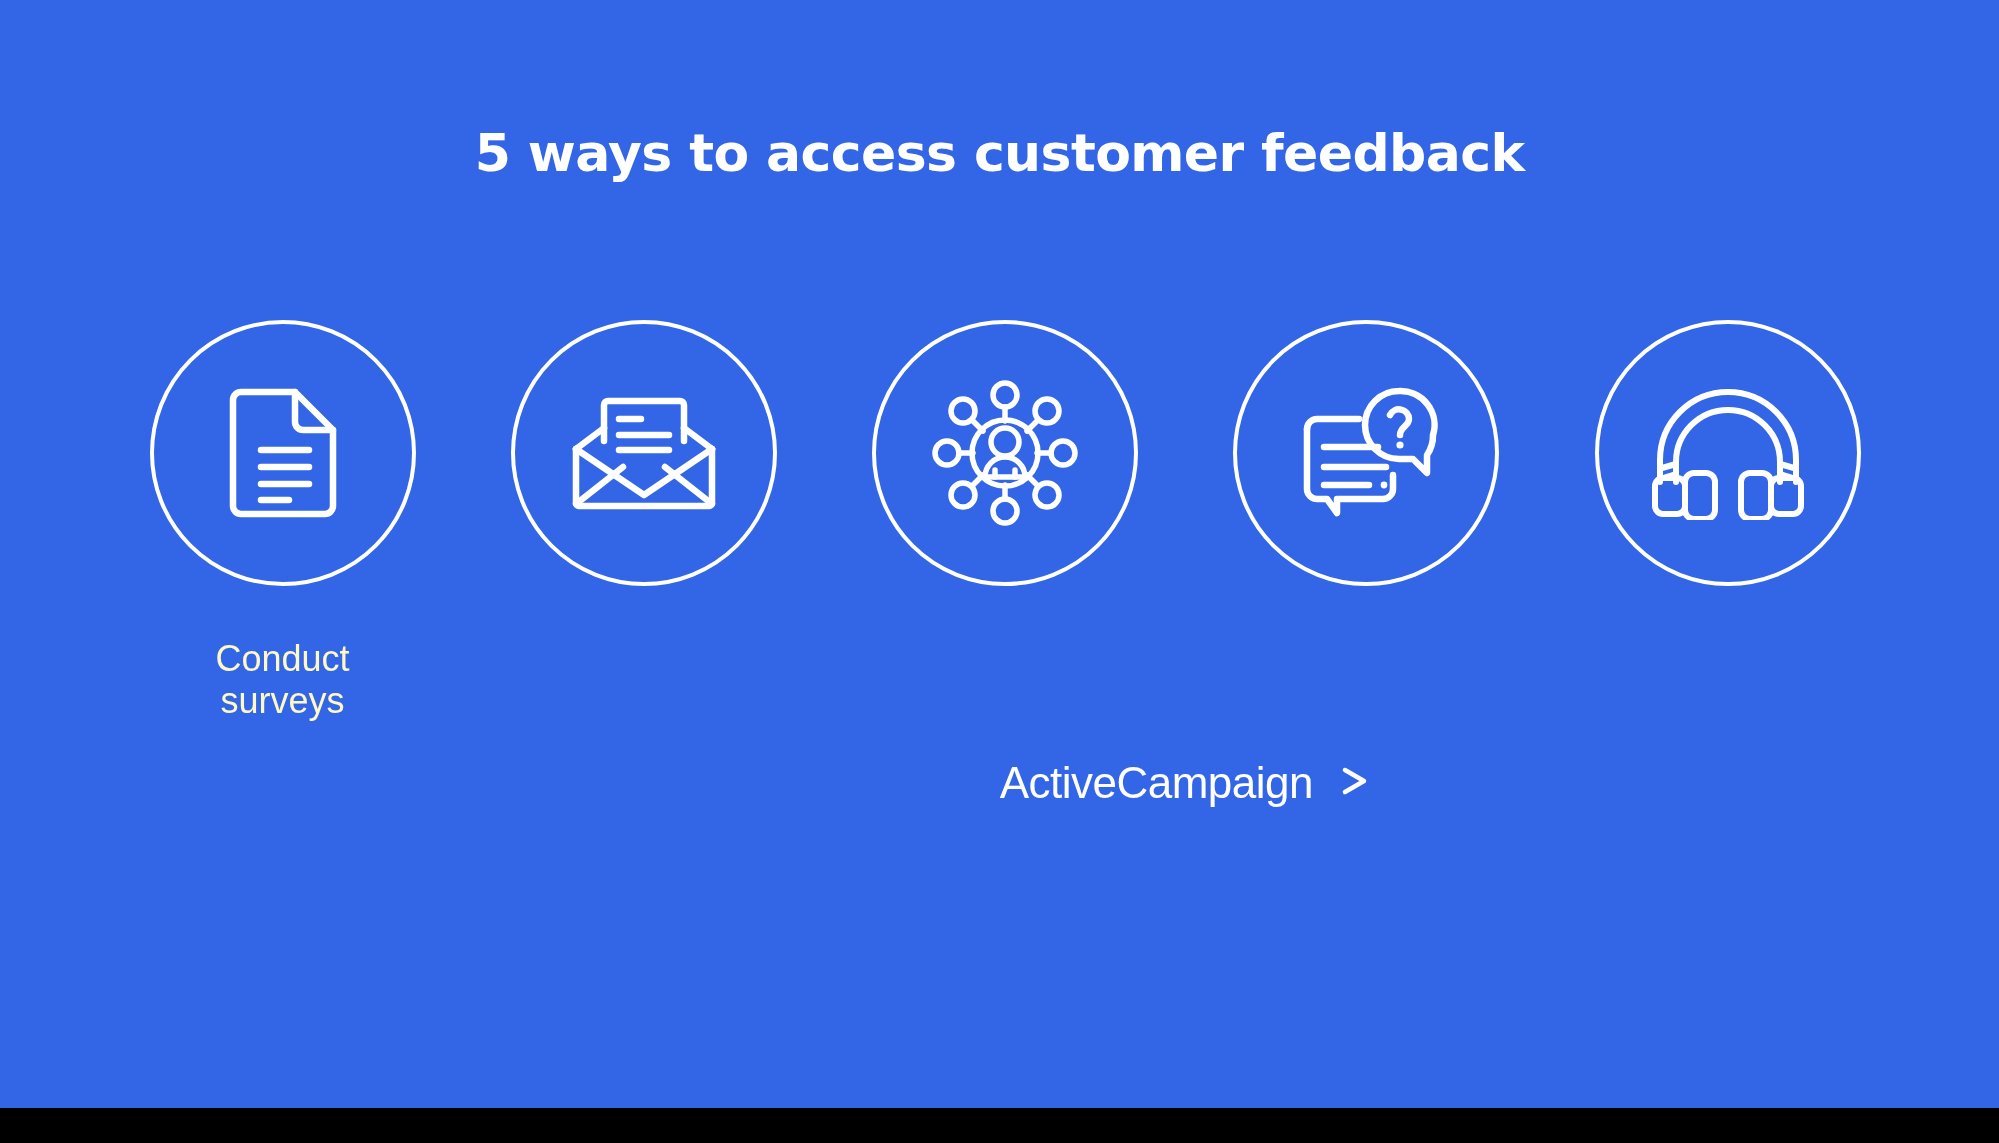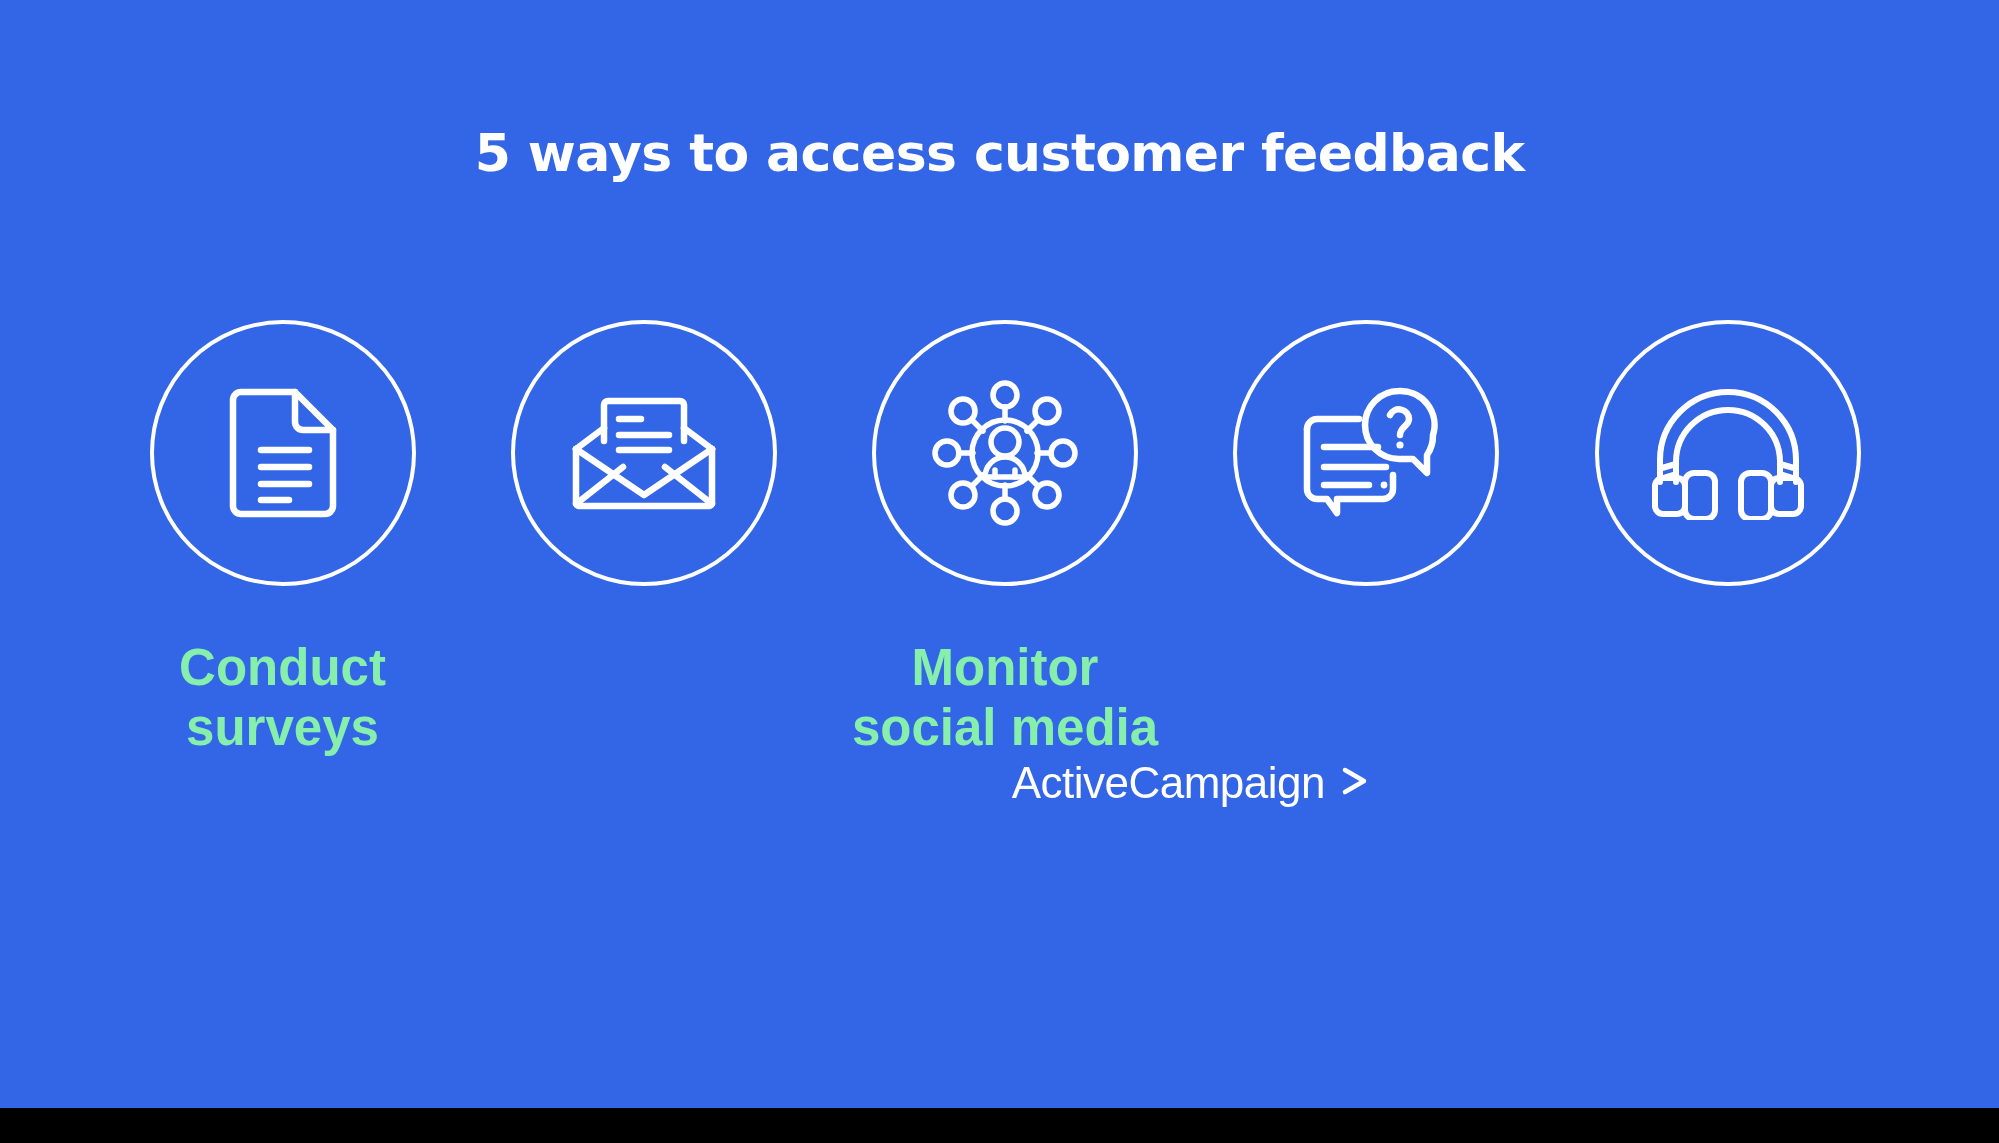--- a/index.html
+++ b/index.html
@@ -63,37 +63,36 @@
     display: flex;
     align-items: center;
     justify-content: center;
     box-sizing: border-box;
   }
   .circle svg {
     display: block;
   }
   .label {
     margin-top: 52px;
-    color: #86efac;
-    font-size: 51px;
+    color: #fef9c3;
+    font-size: 36px;
     line-height: 1.18;
     text-align: center;
     font-family: "Liberation Sans", sans-serif;
     white-space: pre-line;
-    font-weight: bold;
   }
 
   
   .logo {
     position: absolute;
     right: 655px;
     bottom: 300px;
     display: flex;
     align-items: center;
-    gap: 10px;
+    gap: 22px;
     white-space: nowrap;
   }
   .logo-text {
     color: #ffffff;
     font-size: 44px;
     letter-spacing: -0.5px;
     font-family: "Liberation Sans", sans-serif;
   }
   .logo-chevron {
     display: block;
@@ -173,22 +172,20 @@
             <circle cx="76" cy="134" r="12"></circle>
             <circle cx="18" cy="76" r="12"></circle>
             <circle cx="134" cy="76" r="12"></circle>
             <circle cx="34" cy="34" r="12"></circle>
             <circle cx="118" cy="34" r="12"></circle>
             <circle cx="34" cy="118" r="12"></circle>
             <circle cx="118" cy="118" r="12"></circle>
           </svg>
         </span>
       </div>
-      <div class="label">Monitor
-social media</div>
     </div>
 
     <div class="item">
       <div class="circle">
         <span>
           <svg width="150" height="140" viewBox="0 0 150 140" fill="none" stroke="#ffffff" stroke-width="6.5" stroke-linecap="round" stroke-linejoin="round">
 
             <path d="M108 8 a34 34 0 1 0 0 68 h14 l14 14 v-18 a34 34 0 0 0 6 -20 a34 34 0 0 0 -34 -44 Z"></path>
             <path d="M99 32 a10 10 0 0 1 19 4 c0 7 -9 8 -9 16"></path>
             <circle cx="109" cy="62" r="3.6" fill="#ffffff" stroke="none"></circle>

